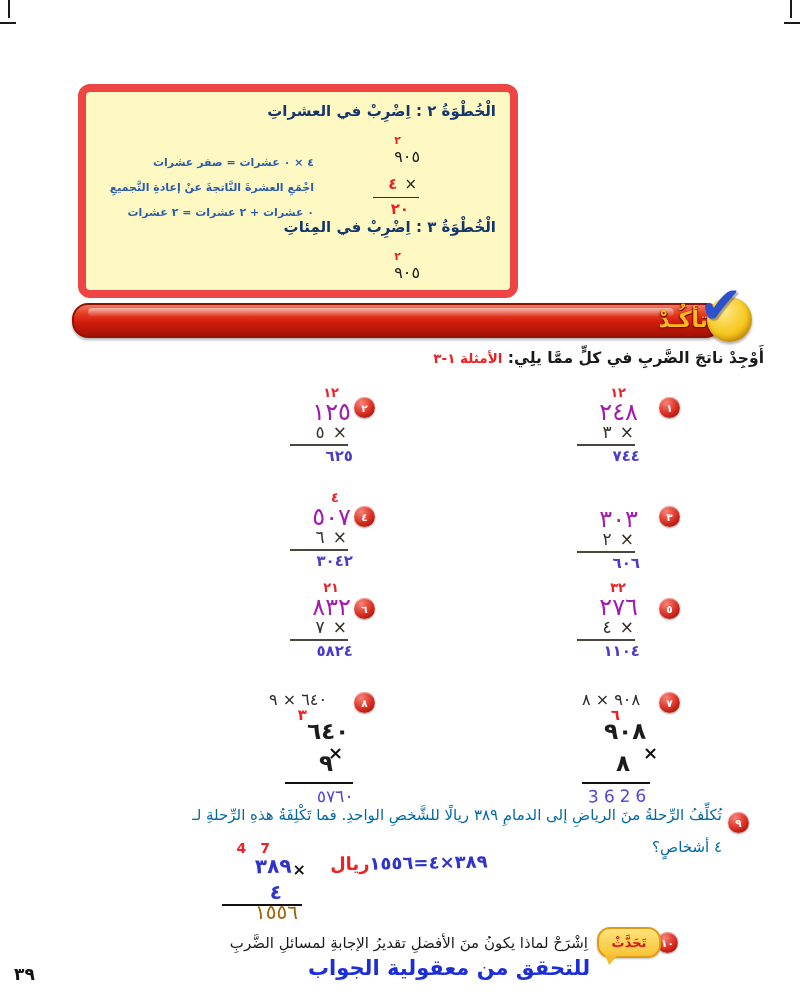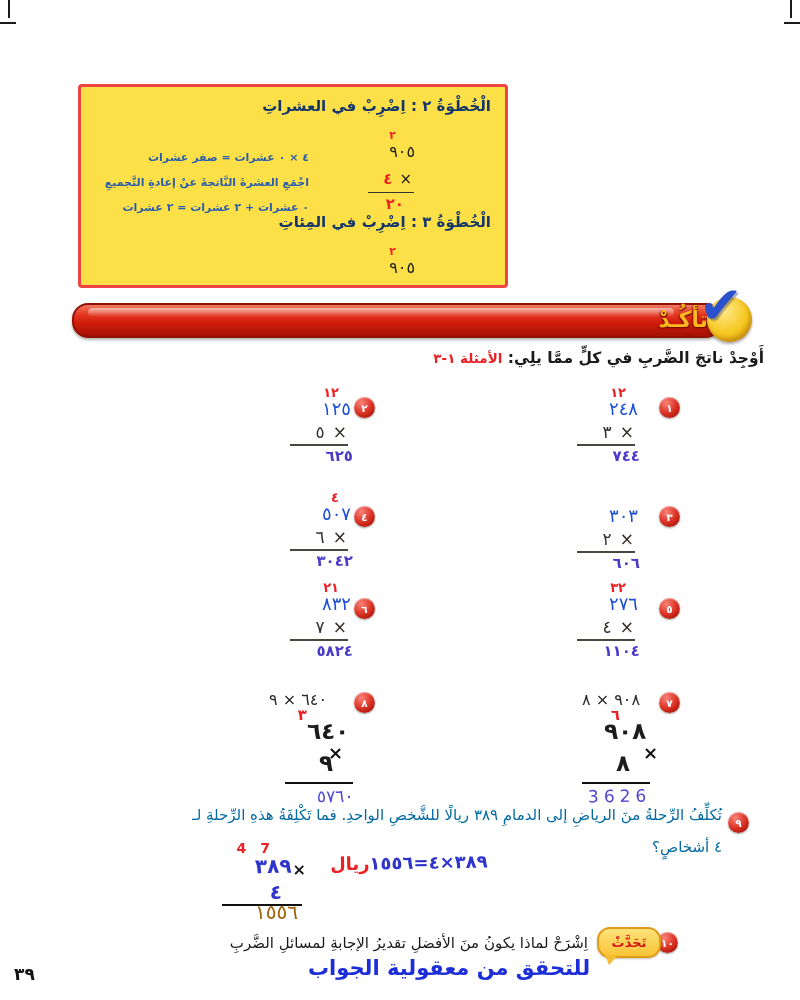--- a/index.html
+++ b/index.html
@@ -2,21 +2,21 @@
 <html lang="ar"><head>
 <meta charset="utf-8">
 <style>
   html,body{margin:0;padding:0;background:#ffffff;}
   .page{position:relative;width:800px;height:1000px;background:#fff;overflow:hidden;
         font-family:"DejaVu Sans",sans-serif;color:#222;}
   
   .mark{position:absolute;background:#1a1a1a;}
   
   .stepbox{position:absolute;left:78px;top:84px;width:424px;height:198px;
-           border:3px solid #ef4444;border-radius:4px;background:#fde047;}
+           border:8px solid #ef4444;border-radius:12px;background:#fef9c3;}
   .steptitle{position:absolute;right:14px;direction:rtl;font-size:15px;font-weight:bold;
              color:#15366b;white-space:nowrap;}
   .box-notes{position:absolute;right:196px;top:58px;direction:rtl;text-align:right;
              color:#2b5dad;font-size:11px;font-weight:bold;line-height:25px;white-space:nowrap;}
   .boxwork{position:absolute;left:287px;width:44px;height:90px;}
   .bw-carry{position:absolute;top:2px;right:16px;color:#ed2024;font-size:11px;font-weight:bold;}
   .bw-top{position:absolute;top:15px;right:0;font-size:16px;letter-spacing:3px;margin-right:-3px;
           color:#222;white-space:nowrap;}
   .bw-mult{position:absolute;top:43px;right:0;direction:ltr;font-size:15px;white-space:nowrap;}
   .bw-mult .red{color:#ed2024;font-weight:bold;}
@@ -42,22 +42,22 @@
   
   .badge{position:absolute;width:21px;height:21px;border-radius:50%;
          background:radial-gradient(circle at 35% 28%,#f8837a 0%,#e03a2c 45%,#b31409 80%,#8e0d05 100%);
          box-shadow:0 1px 2px rgba(0,0,0,.4), inset 0 1px 1px rgba(255,255,255,.5);
          color:#fff;font-size:10.5px;font-weight:bold;display:flex;align-items:center;justify-content:center;}
   
   .prob{position:absolute;}
   .stack{position:absolute;width:62px;height:86px;}
   .carry{position:absolute;top:0;right:6px;color:#ed2024;font-weight:bold;font-size:13px;
          letter-spacing:11px;white-space:nowrap;}
-  .topnum{position:absolute;top:13px;right:0;letter-spacing:6px;margin-right:-6px;font-size:18px;
-          color:#1d4ed8;white-space:nowrap;}
+  .topnum{position:absolute;top:13px;right:0;letter-spacing:6px;margin-right:-6px;font-size:24px;
+          color:#a21caf;white-space:nowrap;}
   .multrow{position:absolute;top:37px;right:-2px;font-size:17px;color:#36302b;direction:ltr;white-space:nowrap;}
   .multrow .x{margin-left:8px;}
   .rule{position:absolute;top:59px;right:-3px;width:58px;border-top:2px solid #4a453f;}
   .result{position:absolute;top:62px;right:0;color:#4a3bc9;font-weight:bold;font-size:15px;
           letter-spacing:8px;margin-right:-8px;white-space:nowrap;}
   
   .hwexpr{position:absolute;top:0;font-size:16px;color:#2a2a2a;direction:rtl;white-space:nowrap;}
   .hwstack{position:absolute;top:16px;width:58px;height:105px;}
   .hwcarry{position:absolute;top:0;color:#ed2024;font-weight:bold;font-size:15px;}
   .hwtop{position:absolute;top:12px;right:0;font-size:23px;font-weight:bold;color:#1c1c1c;

